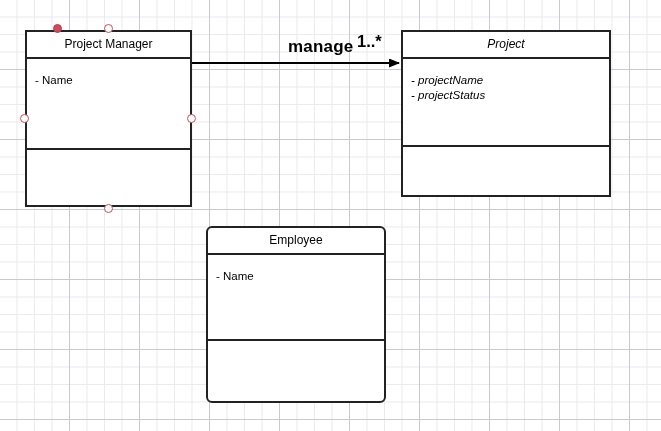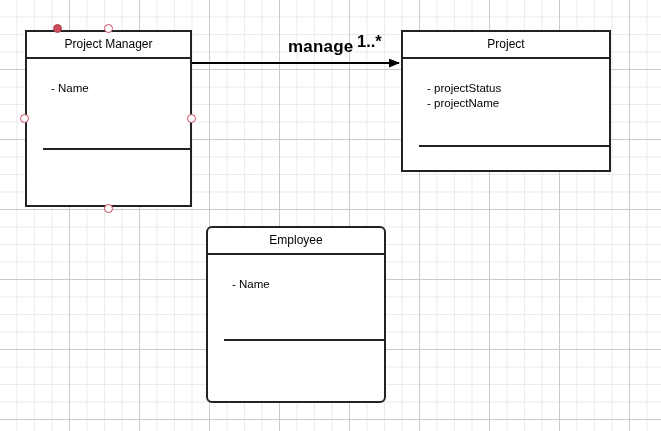--- a/index.html
+++ b/index.html
@@ -37,22 +37,21 @@
     text-align: center;
     font-size: 12px;
     color: #000000;
     border-bottom: 2px solid #222222;
     white-space: nowrap;
     overflow: hidden;
   }
   .uml-attrs {
     box-sizing: border-box;
     border-bottom: 2px solid #222222;
-    padding: 22px 0 0 8px;
-    margin-left: 16px;
+    padding: 14px 0 0 8px;
   }
   .uml-attr {
     font-size: 11.5px;
     color: #000000;
     line-height: 15px;
     white-space: nowrap;
   }
   .uml-ops {
     box-sizing: border-box;
   }
@@ -122,25 +121,25 @@
   <div class="assoc-label" id="assoc-mult">1..*</div>
 
   <div class="uml-class" id="class-project-manager" style="left:25px; top:30px; width:167px; height:177px;">
     <div class="uml-title">Project Manager</div>
     <div class="uml-attrs" style="height:91px;">
       <div class="uml-attr">- Name</div>
     </div>
     <div class="uml-ops" style="height:55px;"></div>
   </div>
 
-  <div class="uml-class" id="class-project" style="left:401px; top:30px; width:210px; height:142px;">
+  <div class="uml-class" id="class-project" style="left:401px; top:30px; width:210px; height:167px;font-style:italic;">
     <div class="uml-title">Project</div>
     <div class="uml-attrs" style="height:88px;">
+      <div class="uml-attr">- projectName</div>
       <div class="uml-attr">- projectStatus</div>
-      <div class="uml-attr">- projectName</div>
     </div>
     <div class="uml-ops" style="height:59px;"></div>
   </div>
 
   <div class="uml-class" id="class-employee" style="left:206px; top:226px; width:180px; height:177px;border-radius:6px;">
     <div class="uml-title">Employee</div>
     <div class="uml-attrs" style="height:86px;">
       <div class="uml-attr">- Name</div>
     </div>
     <div class="uml-ops" style="height:60px;"></div>

